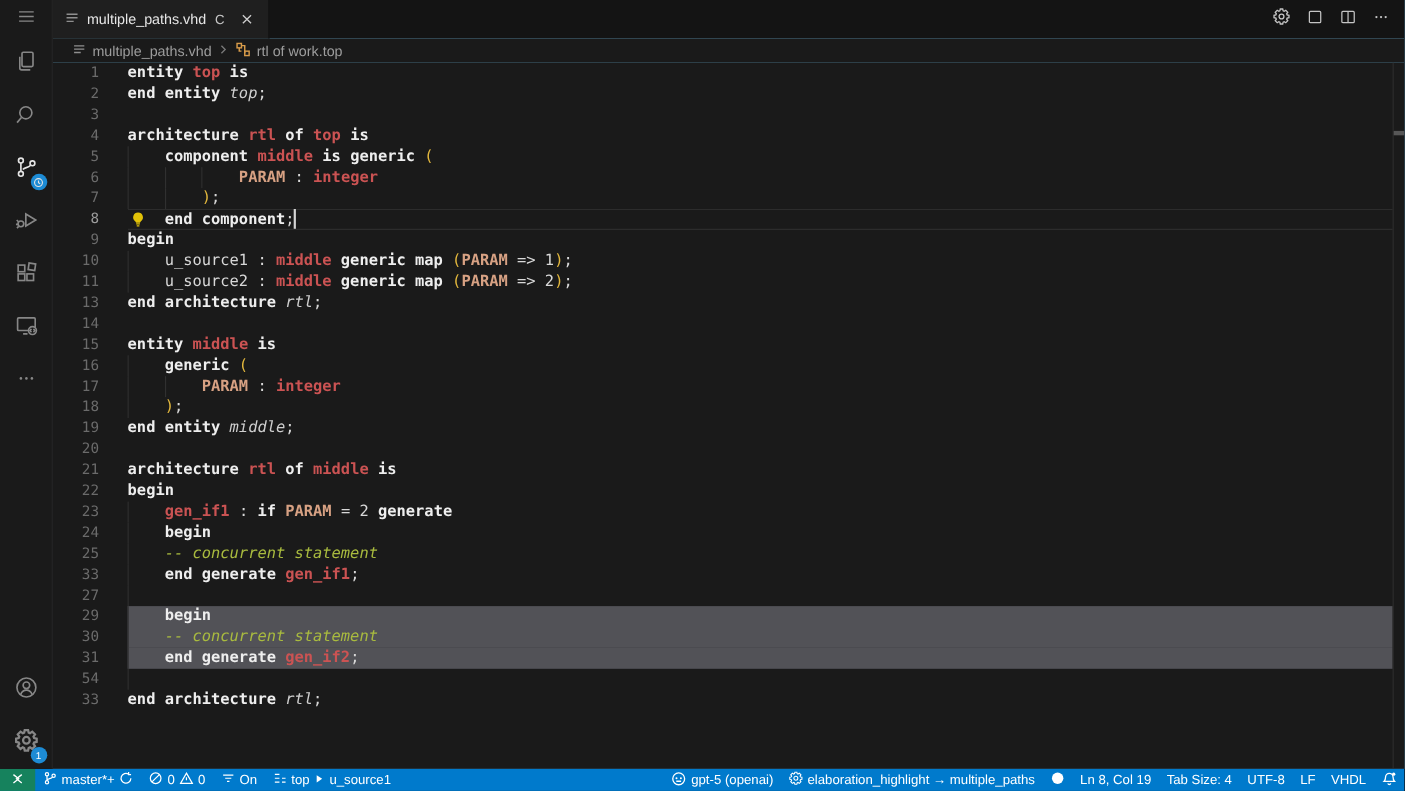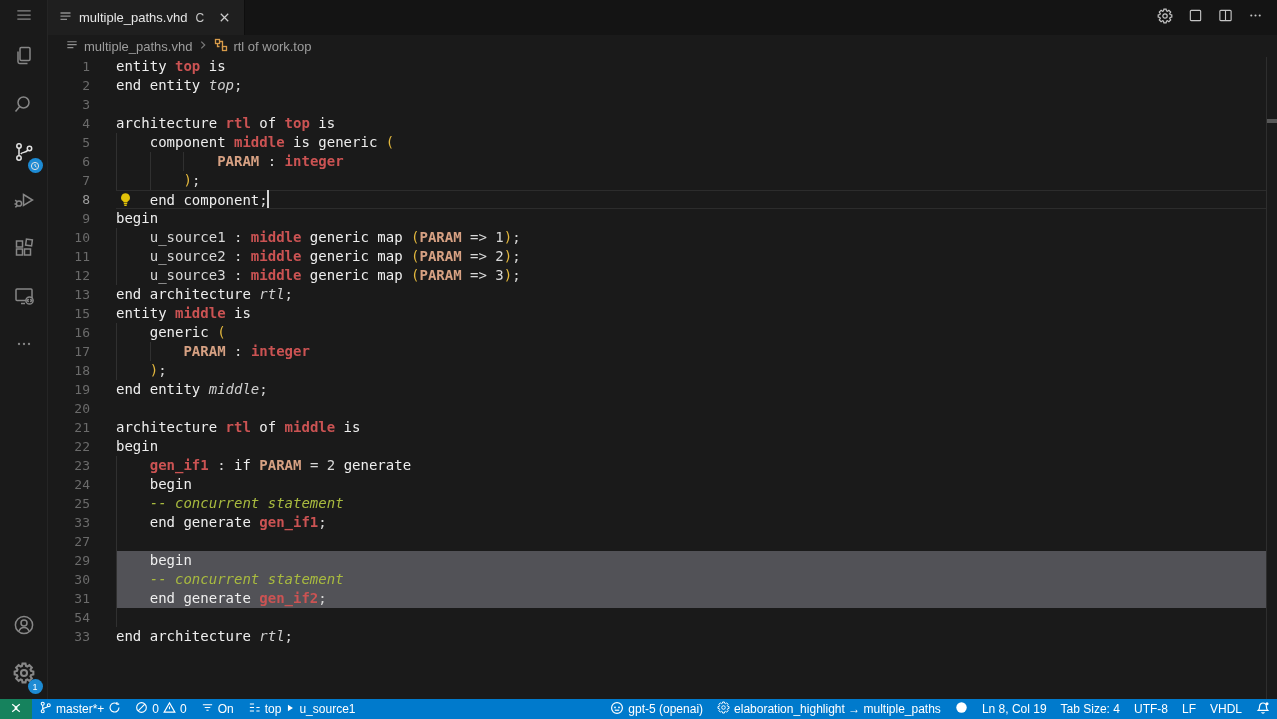--- a/index.html
+++ b/index.html
@@ -41,21 +41,21 @@
   
   .editor { position:absolute; top:57px; left:0; right:0; bottom:0; background:#1a1a1a;
             font-family:"DejaVu Sans Mono", monospace; font-size:14px; line-height:19px; }
   .row { display:flex; height:19px; padding-right:11px; }
   .ln { width:68px; padding-right:26px; text-align:right; color:#6b6b6b; font-size:13px; line-height:19px; flex:none; }
   .ln.active { color:#9d9d9d; }
   .lc { position:relative; flex:1; white-space:pre; line-height:19px; }
   .row.hl .lc { background:#525257; }
   .row.cur .lc { box-shadow: inset 0 1px 0 #2c2c2c, inset 0 -1px 0 #2c2c2c; }
   .guide { position:absolute; top:0; bottom:0; width:1px; background:#303030; }
-  .kw { color:#eeeeee; font-weight:normal; }
+  .kw { color:#eeeeee; font-weight:bold; }
   .id { color:#cb5353; font-weight:bold; }
   .pr { color:#d7a183; font-weight:bold; }
   .pa { color:#e2b73d; }
   .cm { color:#a9bb3f; font-style:italic; }
   .it { color:#cfcfcf; font-style:italic; }
   .tx { color:#d8d8d8; }
   .caret { display:inline-block; width:2px; height:18px; margin-left:-1px; background:#d4d4d4; vertical-align:text-bottom; }
   .bulb { position:absolute; left:2px; top:2px; width:15px; height:15px; cursor:pointer; }
 
   .overview-ruler { position:absolute; top:0; right:0; bottom:0; width:11px; border-left:1px solid #2e2e2e; }
@@ -291,26 +291,26 @@
           </div>
           <div class="row">
             <div class="ln">10</div>
             <div class="lc"><span class="guide" style="left: 0px;"></span><span class="tx">    u_source1 : </span><span class="id">middle</span><span class="kw"> generic map </span><span class="pa">(</span><span class="pr">PARAM</span><span class="tx"> =&gt; 1</span><span class="pa">)</span><span class="tx">;</span></div>
           </div>
           <div class="row">
             <div class="ln">11</div>
             <div class="lc"><span class="guide" style="left: 0px;"></span><span class="tx">    u_source2 : </span><span class="id">middle</span><span class="kw"> generic map </span><span class="pa">(</span><span class="pr">PARAM</span><span class="tx"> =&gt; 2</span><span class="pa">)</span><span class="tx">;</span></div>
           </div>
           <div class="row">
-            <div class="ln">12</div>
-            <div class="lc"><span class="guide" style="left: 0px;"></span><span class="tx">    u_source3 : </span><span class="id">middle</span><span class="kw"> generic map </span><span class="pa">(</span><span class="pr">PARAM</span><span class="tx"> =&gt; 3</span><span class="pa">)</span><span class="tx">;</span></div>
-          </div>
-          <div class="row">
             <div class="ln">13</div>
             <div class="lc"><span class="kw">end architecture </span><span class="it">rtl</span><span class="tx">;</span></div>
+          </div>
+          <div class="row">
+            <div class="ln">14</div>
+            <div class="lc"></div>
           </div>
           <div class="row">
             <div class="ln">15</div>
             <div class="lc"><span class="kw">entity </span><span class="id">middle</span><span class="kw"> is</span></div>
           </div>
           <div class="row">
             <div class="ln">16</div>
             <div class="lc"><span class="guide" style="left: 0px;"></span><span class="tx">    </span><span class="kw">generic </span><span class="pa">(</span></div>
           </div>
           <div class="row">

